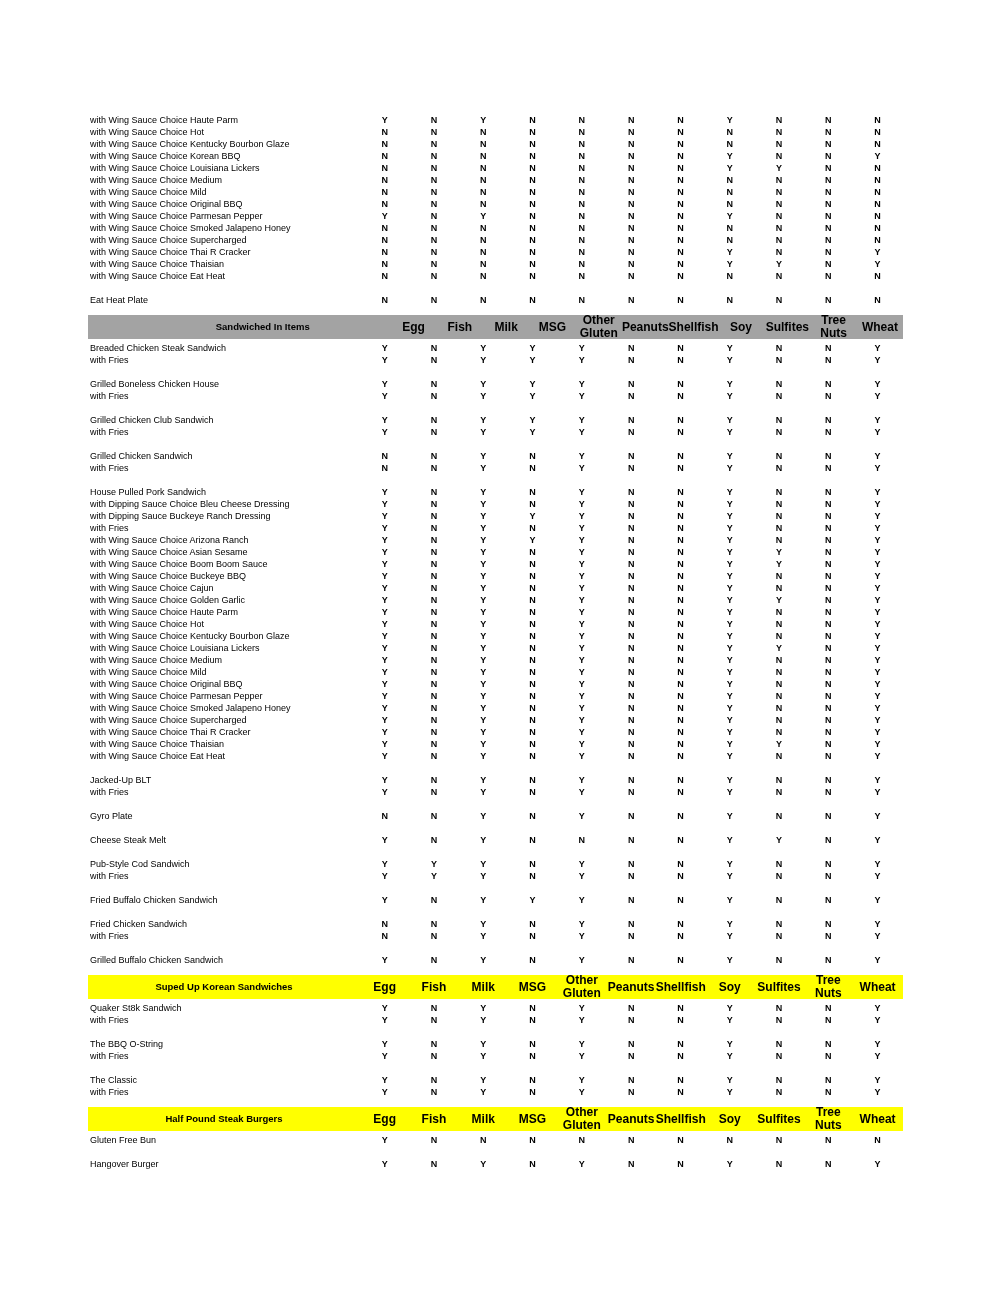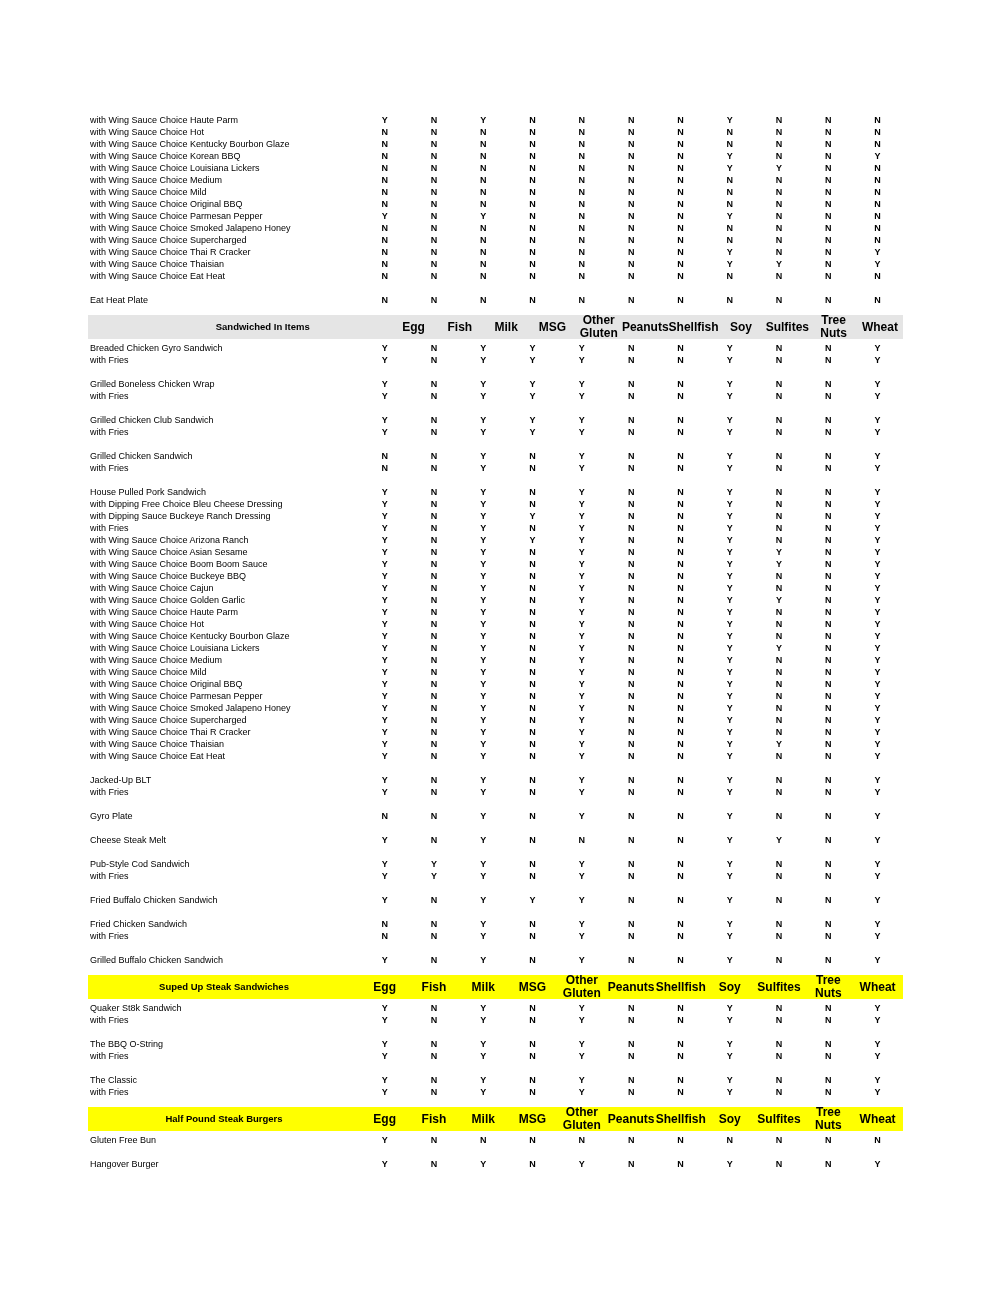--- a/index.html
+++ b/index.html
@@ -269,36 +269,36 @@
         <div class="val">N</div>
         <div class="val">N</div>
         <div class="val">N</div>
         <div class="val">N</div>
         <div class="val">N</div>
         <div class="val">N</div>
         <div class="val">N</div>
         <div class="val">N</div>
         <div class="val">N</div>
       </div>
-      <div class="row header" style="background: #e5e5e5; padding-left: 47px;">
+      <div class="row header" style="background: #a3a3a3; padding-left: 47px;">
         <div class="label title">Sandwiched In Items</div>
         <div class="val col">Egg</div>
         <div class="val col">Fish</div>
         <div class="val col">Milk</div>
         <div class="val col">MSG</div>
         <div class="val col">Other Gluten</div>
         <div class="val col">Peanuts</div>
         <div class="val col">Shellfish</div>
         <div class="val col">Soy</div>
         <div class="val col">Sulfites</div>
         <div class="val col">Tree Nuts</div>
         <div class="val col">Wheat</div>
       </div>
       <div class="row">
-        <div class="label">Breaded Chicken Gyro Sandwich</div>
+        <div class="label">Breaded Chicken Steak Sandwich</div>
         <div class="val">Y</div>
         <div class="val">N</div>
         <div class="val">Y</div>
         <div class="val">Y</div>
         <div class="val">Y</div>
         <div class="val">N</div>
         <div class="val">N</div>
         <div class="val">Y</div>
         <div class="val">N</div>
         <div class="val">N</div>
@@ -313,21 +313,21 @@
         <div class="val">Y</div>
         <div class="val">N</div>
         <div class="val">N</div>
         <div class="val">Y</div>
         <div class="val">N</div>
         <div class="val">N</div>
         <div class="val">Y</div>
       </div>
       <div class="row blank"></div>
       <div class="row">
-        <div class="label">Grilled Boneless Chicken Wrap</div>
+        <div class="label">Grilled Boneless Chicken House</div>
         <div class="val">Y</div>
         <div class="val">N</div>
         <div class="val">Y</div>
         <div class="val">Y</div>
         <div class="val">Y</div>
         <div class="val">N</div>
         <div class="val">N</div>
         <div class="val">Y</div>
         <div class="val">N</div>
         <div class="val">N</div>
@@ -414,21 +414,21 @@
         <div class="val">N</div>
         <div class="val">Y</div>
         <div class="val">N</div>
         <div class="val">N</div>
         <div class="val">Y</div>
         <div class="val">N</div>
         <div class="val">N</div>
         <div class="val">Y</div>
       </div>
       <div class="row">
-        <div class="label">with Dipping Free Choice Bleu Cheese Dressing</div>
+        <div class="label">with Dipping Sauce Choice Bleu Cheese Dressing</div>
         <div class="val">Y</div>
         <div class="val">N</div>
         <div class="val">Y</div>
         <div class="val">N</div>
         <div class="val">Y</div>
         <div class="val">N</div>
         <div class="val">N</div>
         <div class="val">Y</div>
         <div class="val">N</div>
         <div class="val">N</div>
@@ -869,21 +869,21 @@
         <div class="val">N</div>
         <div class="val">Y</div>
         <div class="val">N</div>
         <div class="val">N</div>
         <div class="val">Y</div>
         <div class="val">N</div>
         <div class="val">N</div>
         <div class="val">Y</div>
       </div>
       <div class="row header" style="background: rgb(255, 255, 0);">
-        <div class="label title">Suped Up Steak Sandwiches</div>
+        <div class="label title">Suped Up Korean Sandwiches</div>
         <div class="val col">Egg</div>
         <div class="val col">Fish</div>
         <div class="val col">Milk</div>
         <div class="val col">MSG</div>
         <div class="val col">Other Gluten</div>
         <div class="val col">Peanuts</div>
         <div class="val col">Shellfish</div>
         <div class="val col">Soy</div>
         <div class="val col">Sulfites</div>
         <div class="val col">Tree Nuts</div>

